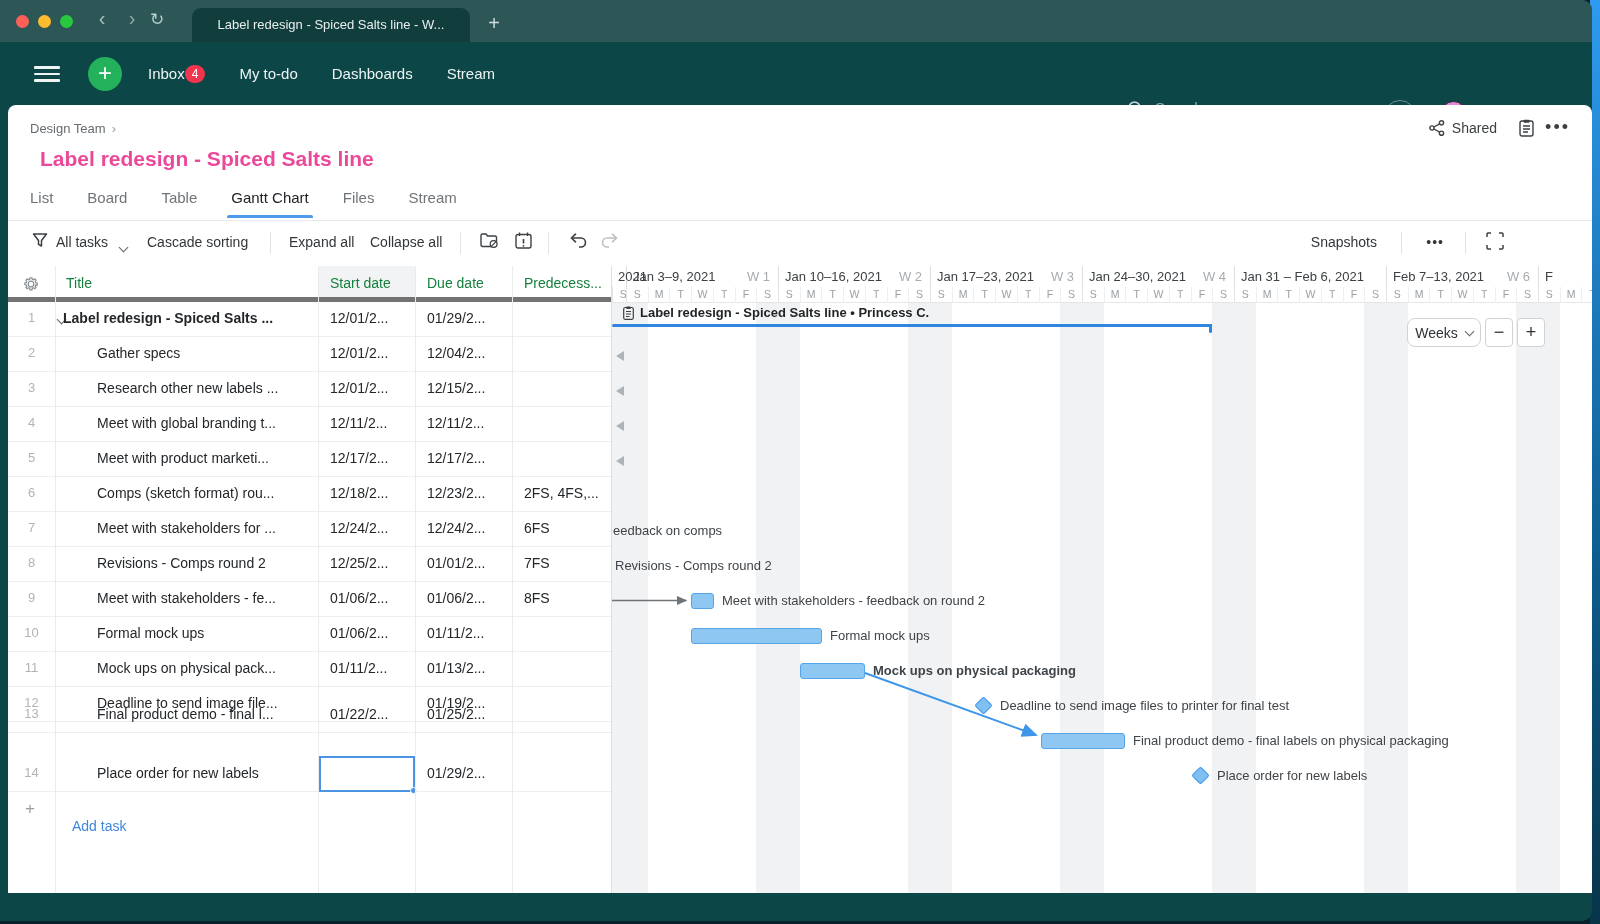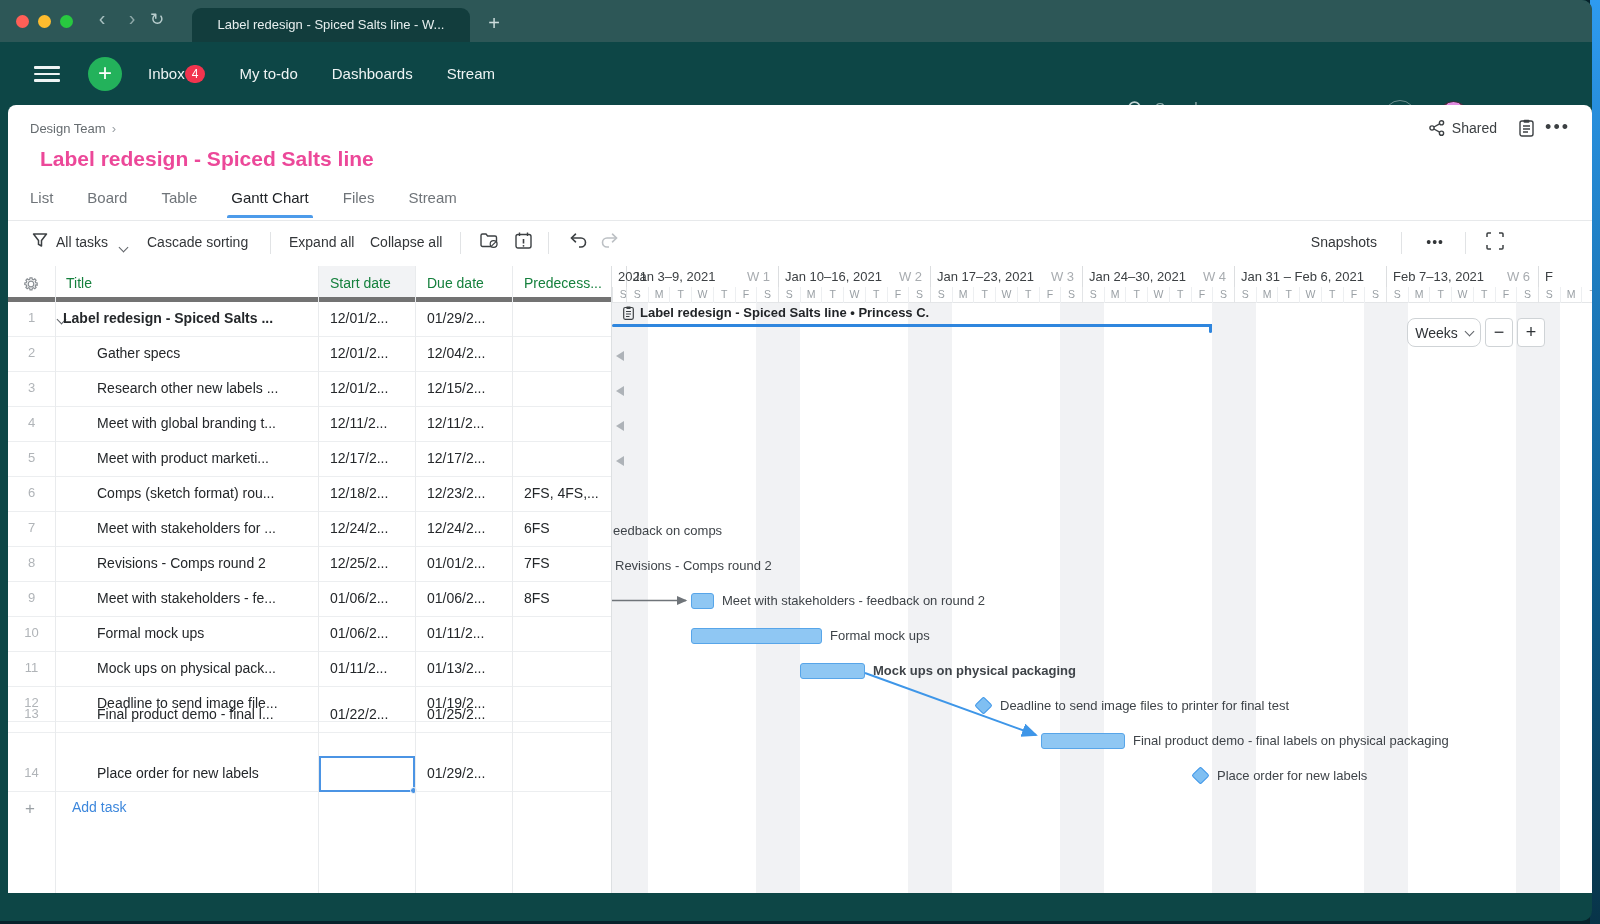--- a/index.html
+++ b/index.html
@@ -85,21 +85,21 @@
   .c-start { left:322px; width:82px; } .c-due { left:419px; width:90px; } .c-pred { left:516px; width:85px; }
   .bold { font-weight:700; }
   .row-chev { position:absolute; left:50px; top:14px; width:7px; height:7px;
     border-right:1.6px solid #5f6368; border-bottom:1.6px solid #5f6368; transform:rotate(45deg); }
   .sel-box { position:absolute; left:311px; top:-1px; width:96px; height:36px;
     border:2px solid #4b94e4; background:#fff; }
   .sel-dot { position:absolute; right:-4px; bottom:-4px; width:7px; height:7px; border-radius:50%;
     background:#4b94e4; border:1px solid #fff; }
   .add-row { position:absolute; left:0; width:603px; height:35px; font-size:14px; }
   .add-plus { position:absolute; left:17px; top:7px; color:#9aa0a5; font-size:17px; }
-  .add-label { position:absolute; left:64px; top:7px; color:#3d87dc; }
+  .add-label { position:absolute; left:64px; top:26px; color:#3d87dc; }
 
   
   .gantt-pane { position:absolute; left:603px; top:161px; width:981px; height:627px;
     border-left:1px solid #dde0e2; overflow:hidden; background:#fff; }
   .g-head { position:absolute; left:0; top:0; width:981px; height:37px; }
   .g-weeks { position:absolute; left:0; top:0; height:21px; display:flex; }
   .wk { position:relative; height:21px; border-left:1px solid #dcdee0; flex:none; }
   .wk:first-child { border-left:none; }
   .wk-label { position:absolute; left:6px; top:3px; font-size:13px; color:#3c4043; white-space:nowrap; z-index:2; }
   .wk-num { position:absolute; right:8px; top:3px; font-size:13px; color:#a8acb0; white-space:nowrap; }

